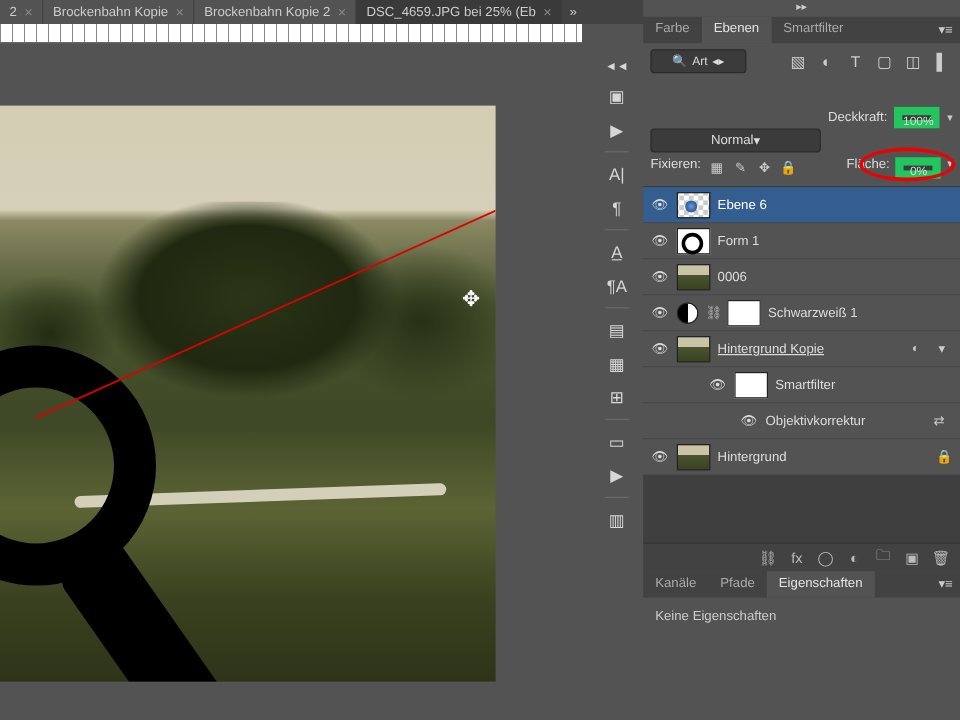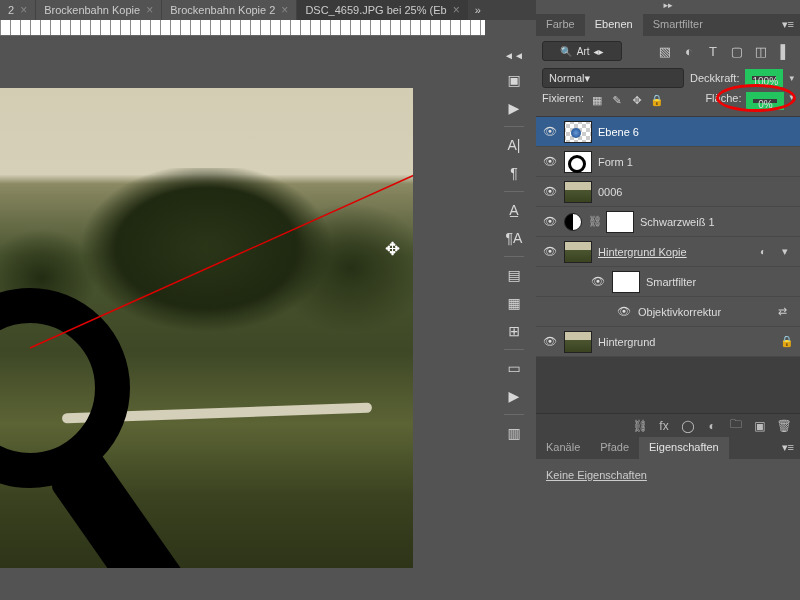--- a/index.html
+++ b/index.html
@@ -35,21 +35,21 @@
 .ptab { padding: 4px 10px; color:#aaa; cursor:pointer; }
 .ptab.active { background:#535353; color:#e4e4e4; }
 .ptab-menu { margin-left:auto; padding: 4px 6px; color:#ccc; }
 
 .filter-row { display:flex; align-items:center; gap: 4px; padding: 4px 6px; height: 30px; }
 .filter-select { flex: 0 0 80px; height: 20px; background:#3b3b3b; border:1px solid #2a2a2a; color:#ddd; font-size:10px; display:flex; align-items:center; justify-content:center; gap:4px; border-radius:3px; }
 .filter-icons { display:flex; gap:6px; margin-left:auto; }
 .ficon { width:18px; height:18px; color:#ccc; font-size:13px; display:flex; align-items:center; justify-content:center; cursor:pointer; }
 
 .blend-row { display:flex; align-items:center; padding: 2px 6px; font-size:11px; color:#ddd; gap:6px; }
-.blend-select { flex:1; height:20px; background:#3b3b3b; border:1px solid #2a2a2a; color:#ddd; padding:0 6px; display:flex; align-items:center; justify-content:flex-start; border-radius:3px; }
+.blend-select { flex:1; height:20px; background:#3b3b3b; border:1px solid #2a2a2a; color:#ddd; padding:0 6px; display:flex; align-items:center; justify-content:center; border-radius:3px;margin-top:39px; }
 .opacity-input { width:38px; height:18px; background:#3b3b3b; border:7px solid #22c55e; color:#ddd; font-size:10px; text-align:center; }
 
 .lock-row { display:flex; align-items:flex-start; padding: 2px 6px 6px; font-size:11px; color:#ddd; gap:5px; position: relative; }
 .lock-icons { display:flex; gap:4px; }
 .lock-icon { width:16px; height:16px; font-size:11px; color:#ccc; display:flex; align-items:center; justify-content:center; }
 .fill-highlight { position:absolute; right: 4px; top: -6px; width: 80px; height: 28px; border: 3px solid #e00; border-radius: 50%; pointer-events:none; }
 
 .layers-list { background:#535353; border-top:1px solid #3a3a3a; }
 .layer { display:flex; align-items:center; height: 30px; padding: 0 6px; font-size:11px; color:#ddd; border-bottom:1px solid #484848; gap:6px; }
 .layer.selected { background:#335e8f; color:#fff; }
@@ -69,21 +69,21 @@
 .layer .fx-icon { width:16px; font-size:10px; color:#ccc; }
 .layer .indent { width: 20px; }
 .layer .toggle { width:12px; color:#ccc; }
 .layer .filter-menu { width:16px; color:#ccc; }
 
 .empty-layers { height: 56px; background:#3f3f3f; }
 
 .layer-footer { display:flex; align-items:center; justify-content:flex-end; gap:8px; padding: 3px 8px; background:#424242; height: 24px; border-top:1px solid #333; }
 .lficon { width:16px; height:16px; color:#bbb; font-size:12px; display:flex; align-items:center; justify-content:center; cursor:pointer; }
 
-.props-panel .body { padding: 10px; font-size:11px; color:#ccc;text-decoration:underline; }
+.props-panel .body { padding: 10px; font-size:11px; color:#ccc; }
 </style>
 </head>
 <body>
 
 <div class="tabs-bar">
   <div class="tab">
       <span>2</span>
       <span class="tab-close">×</span>
     </div>
   <div class="tab">

